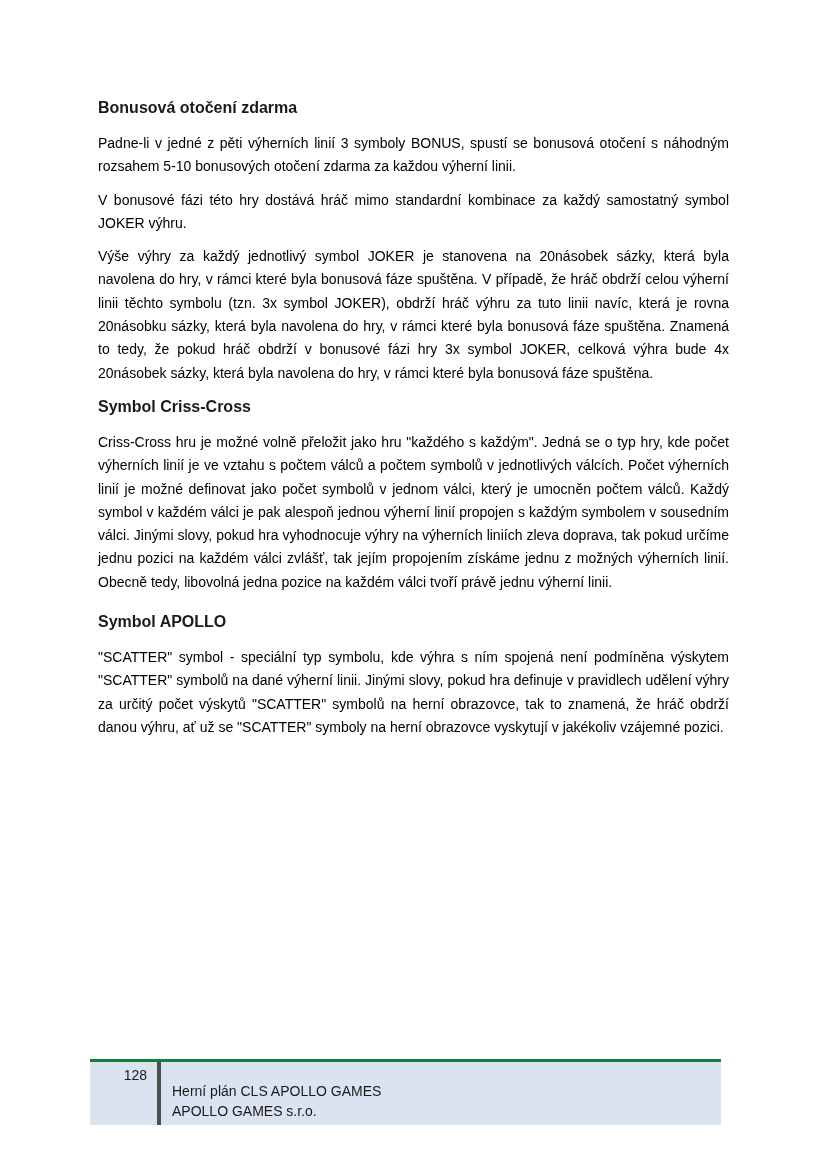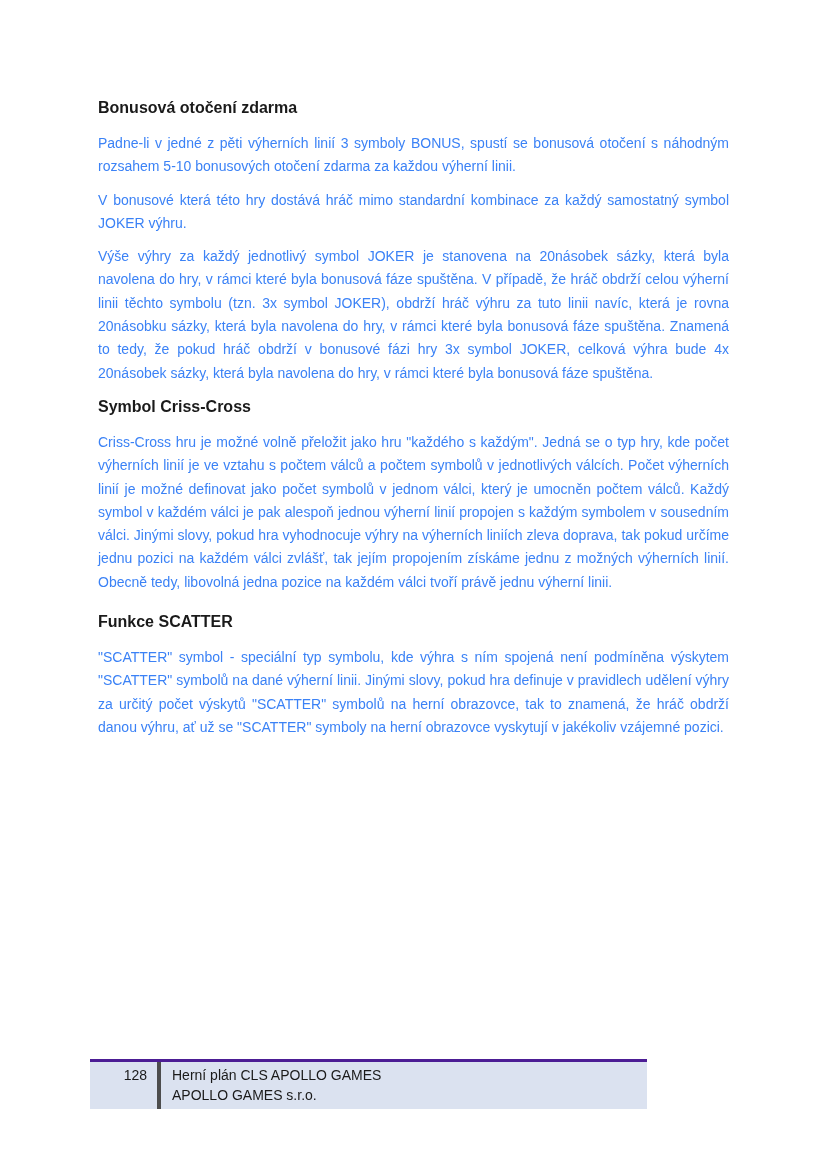--- a/index.html
+++ b/index.html
@@ -30,79 +30,79 @@
     color: #1a1a1a;
   }
   .section-heading.extra-gap {
     margin-top: 16px;
   }
   .para {
     font-size: 14px;
     line-height: 23.3px;
     text-align: justify;
     margin: 0 0 10px 0;
-    color: #3b82f6;
+    color: #000000;
   }
   .section {
     margin-bottom: 3px;
   }
   .footer {
     position: absolute;
     left: 90px;
     top: 1059px;
-    width: 557px;
+    width: 631px;
     background: #dbe2f0;
-    border-top: 3px solid #4c1d95;
+    border-top: 3px solid #15803d;
     display: flex;
     align-items: stretch;
     min-height: 40px;
     box-sizing: border-box;
   }
   .footer-pagenum {
     width: 57px;
     flex: 0 0 57px;
     text-align: right;
     padding: 3px 10px 0 0;
     font-size: 14px;
     line-height: 20px;
     color: #1a1a1a;
   }
   .footer-divider {
     width: 4px;
     flex: 0 0 4px;
     background: #4d4d4d;
   }
   .footer-textblock {
-    padding: 3px 0 4px 11px;
+    padding: 19px 0 4px 11px;
     font-size: 14px;
     line-height: 20px;
     color: #1a1a1a;
   }
 </style>
 </head>
 <body>
 
 <div class="page">
 
   <div class="content">
 
     <div class="section">
       <div class="section-heading">Bonusová otočení zdarma</div>
       <p class="para">Padne-li v jedné z pěti výherních linií 3 symboly BONUS, spustí se bonusová otočení s náhodným rozsahem 5-10 bonusových otočení zdarma za každou výherní linii.</p>
-      <p class="para">V bonusové která této hry dostává hráč mimo standardní kombinace za každý samostatný symbol JOKER výhru.</p>
+      <p class="para">V bonusové fázi této hry dostává hráč mimo standardní kombinace za každý samostatný symbol JOKER výhru.</p>
       <p class="para">Výše výhry za každý jednotlivý symbol JOKER je stanovena na 20násobek sázky, která byla navolena do hry, v rámci které byla bonusová fáze spuštěna. V případě, že hráč obdrží celou výherní linii těchto symbolu (tzn. 3x symbol JOKER), obdrží hráč výhru za tuto linii navíc, která je rovna 20násobku sázky, která byla navolena do hry, v rámci které byla bonusová fáze spuštěna. Znamená to tedy, že pokud hráč obdrží v bonusové fázi hry 3x symbol JOKER, celková výhra bude 4x 20násobek sázky, která byla navolena do hry, v rámci které byla bonusová fáze spuštěna.</p>
     </div>
 
     <div class="section">
       <div class="section-heading">Symbol Criss-Cross</div>
       <p class="para">Criss-Cross hru je možné volně přeložit jako hru "každého s každým". Jedná se o typ hry, kde počet výherních linií je ve vztahu s počtem válců a počtem symbolů v jednotlivých válcích. Počet výherních linií je možné definovat jako počet symbolů v jednom válci, který je umocněn počtem válců. Každý symbol v každém válci je pak alespoň jednou výherní linií propojen s každým symbolem v sousedním válci. Jinými slovy, pokud hra vyhodnocuje výhry na výherních liniích zleva doprava, tak pokud určíme jednu pozici na každém válci zvlášť, tak jejím propojením získáme jednu z možných výherních linií. Obecně tedy, libovolná jedna pozice na každém válci tvoří právě jednu výherní linii.</p>
     </div>
 
     <div class="section">
-      <div class="section-heading extra-gap">Funkce SCATTER</div>
+      <div class="section-heading extra-gap">Symbol APOLLO</div>
       <p class="para">"SCATTER" symbol - speciální typ symbolu, kde výhra s ním spojená není podmíněna výskytem "SCATTER" symbolů na dané výherní linii. Jinými slovy, pokud hra definuje v pravidlech udělení výhry za určitý počet výskytů "SCATTER" symbolů na herní obrazovce, tak to znamená, že hráč obdrží danou výhru, ať už se "SCATTER" symboly na herní obrazovce vyskytují v jakékoliv vzájemné pozici.</p>
     </div>
 
   </div>
 
   <div class="footer">
     <div class="footer-pagenum">128</div>
     <div class="footer-divider"></div>
     <div class="footer-textblock">
       <div>Herní plán CLS APOLLO GAMES</div>

